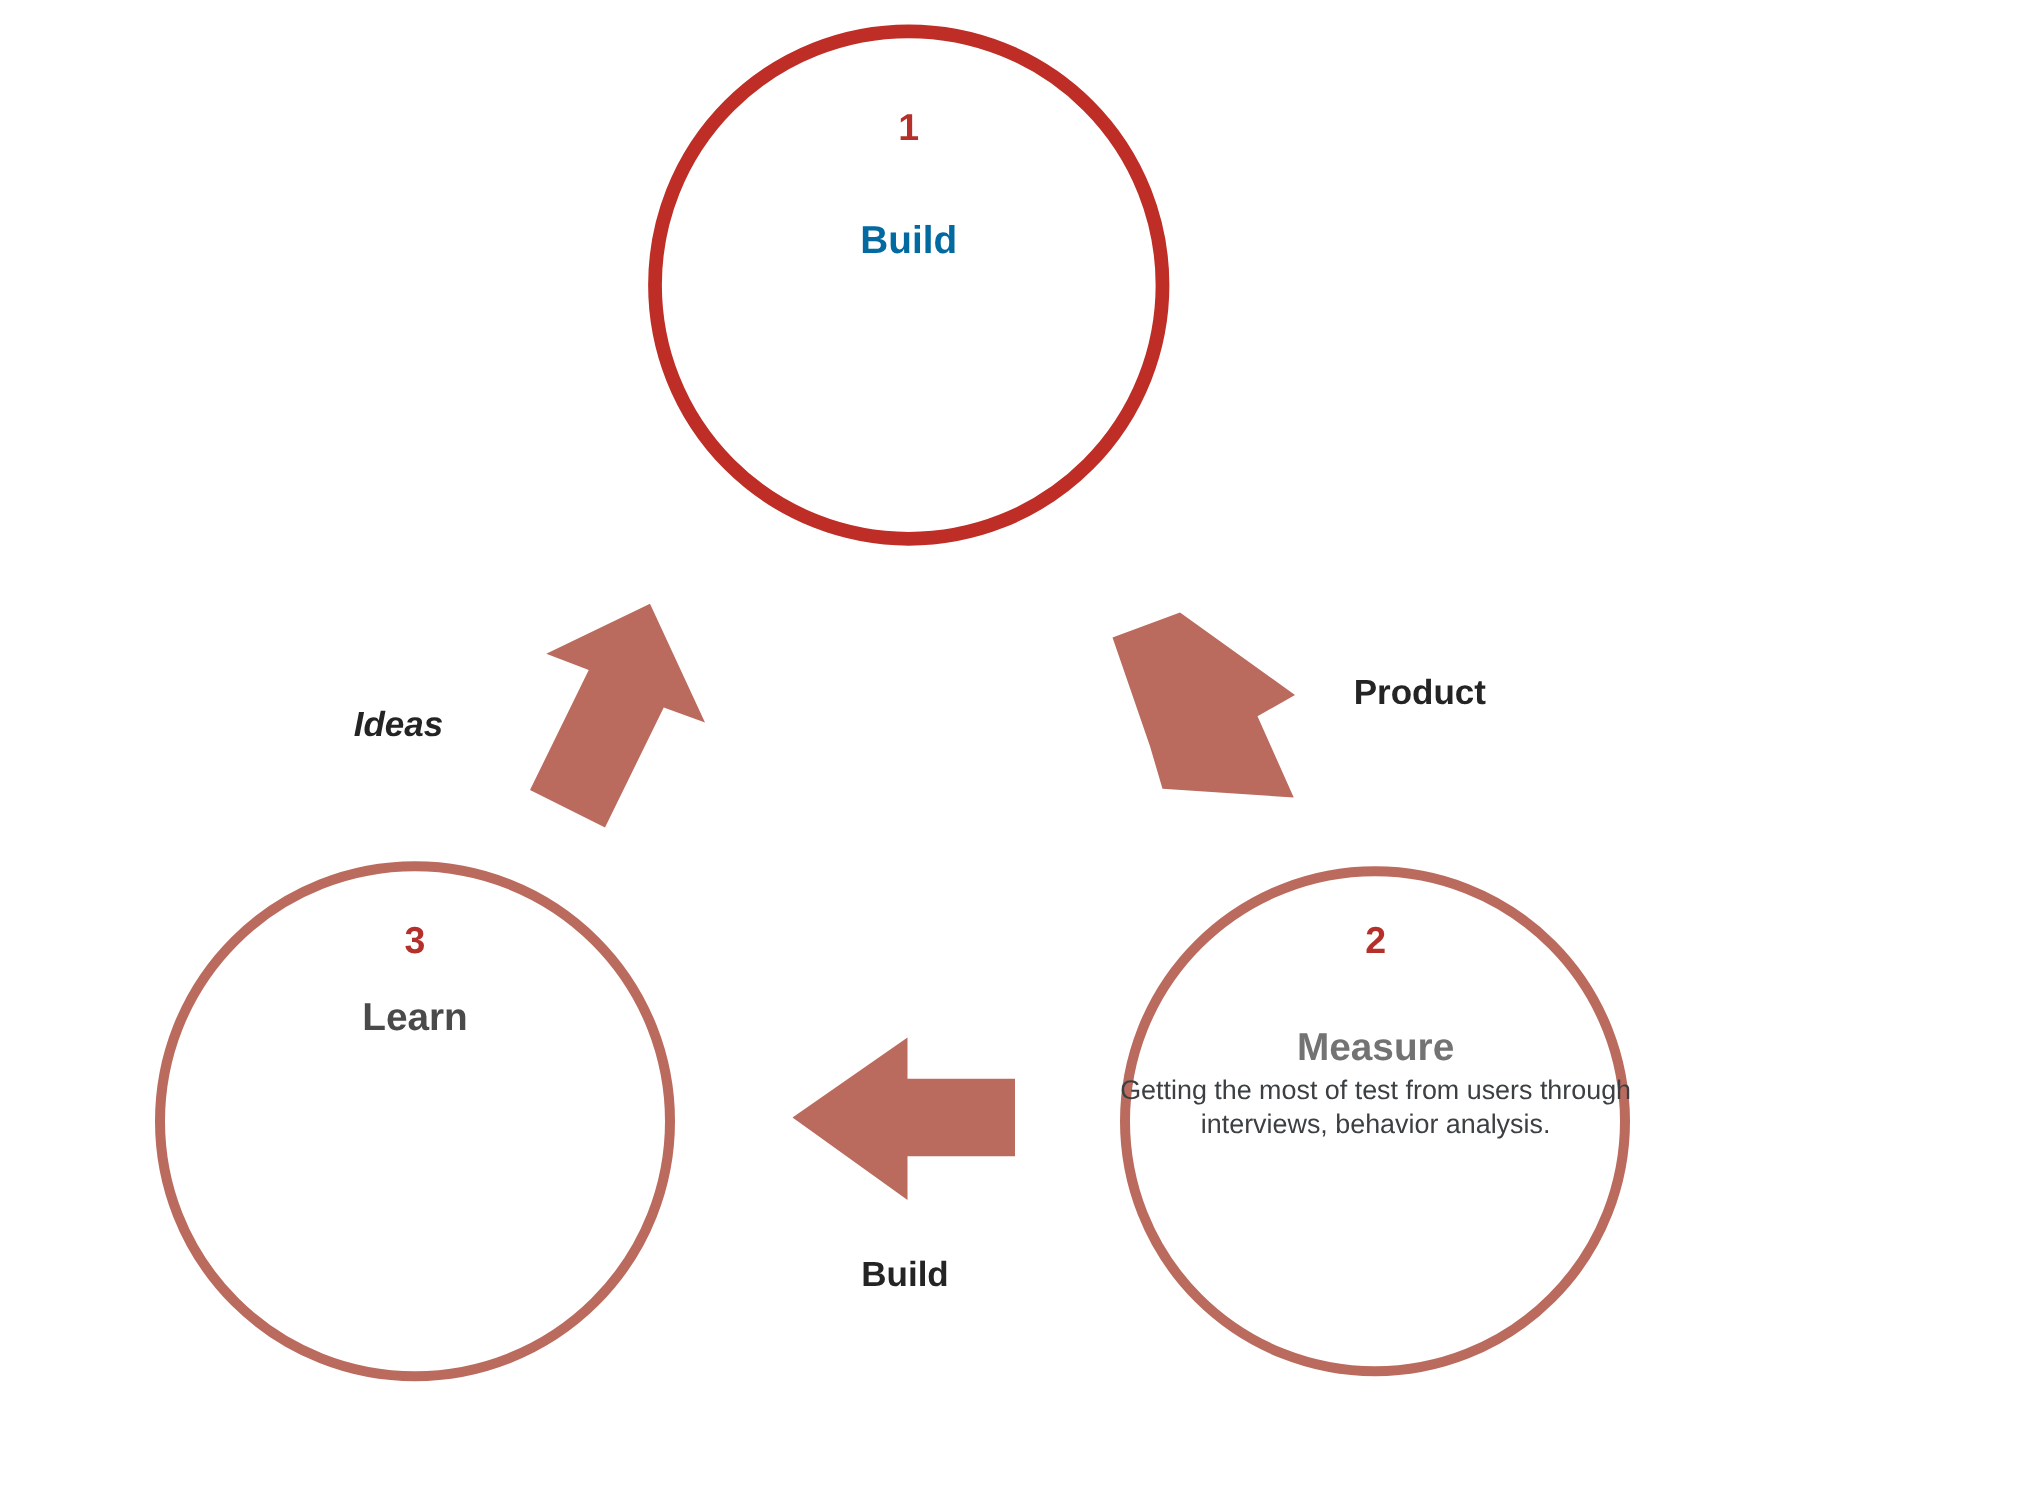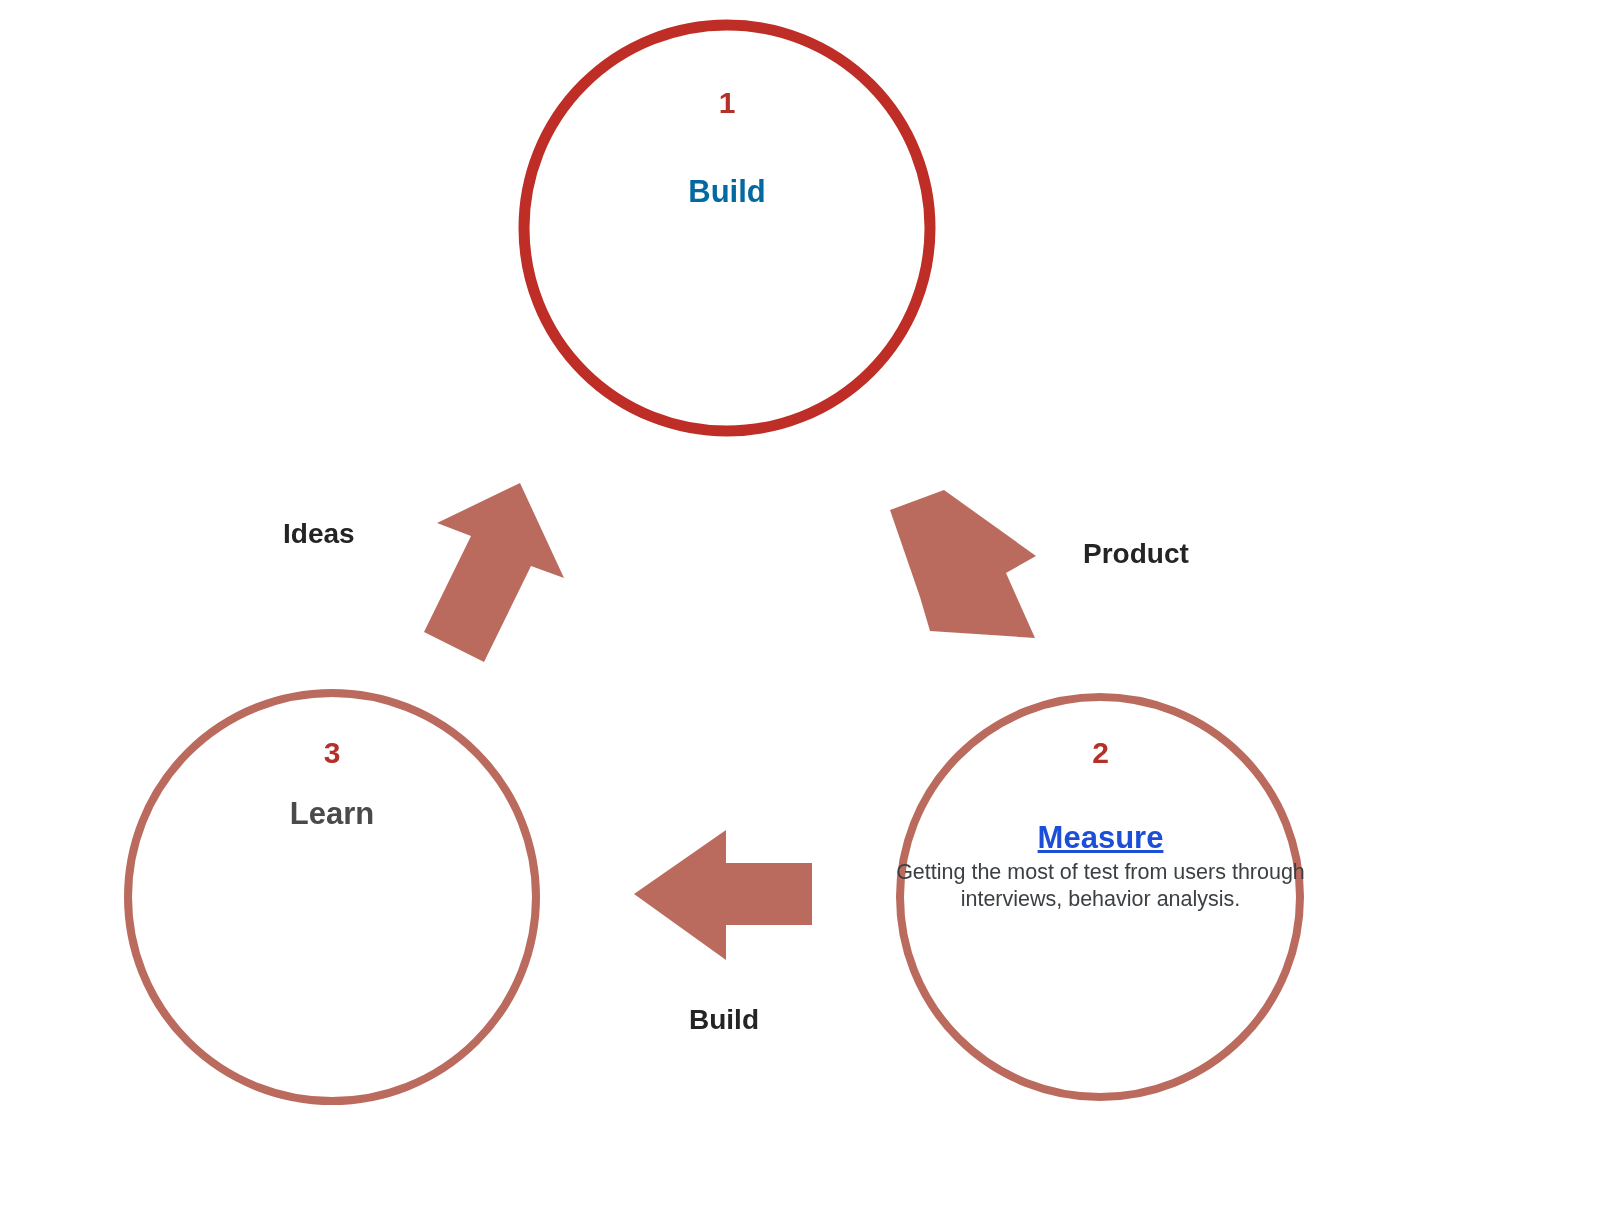--- a/index.html
+++ b/index.html
@@ -63,23 +63,22 @@
     padding: 0 18px;
   }
   
   #node-measure {
     left: 888px;
     top: 738px;
     width: 425px;
   }
   #node-measure .node-number { color: #b5302a; }
   #node-measure .node-title {
-    color: #1d4ed8;
+    color: #737373;
     margin-top: 54px;
-    text-decoration: underline;
   }
   #node-measure .node-desc {
     margin-top: 4px;
     padding: 0 4px;
   }
   
   #node-learn {
     left: 118px;
     top: 738px;
     width: 428px;
@@ -94,21 +93,21 @@
     padding: 0 28px;
   }
   
   .arrow-label {
     position: absolute;
     font-size: 28px;
     font-weight: bold;
     color: #242424;
     white-space: nowrap;
   }
-  #label-ideas    { left: 283px;  top: 518px; }
+  #label-ideas    { left: 283px;  top: 564px; font-style: italic; }
   #label-product  { left: 1083px; top: 538px; }
   #label-data     { left: 689px;  top: 1004px; }
 </style>
 </head>
 <body>
 
 <div id="stage">
 
   <svg id="diagram-svg" viewBox="0 0 1624 1206">
 

